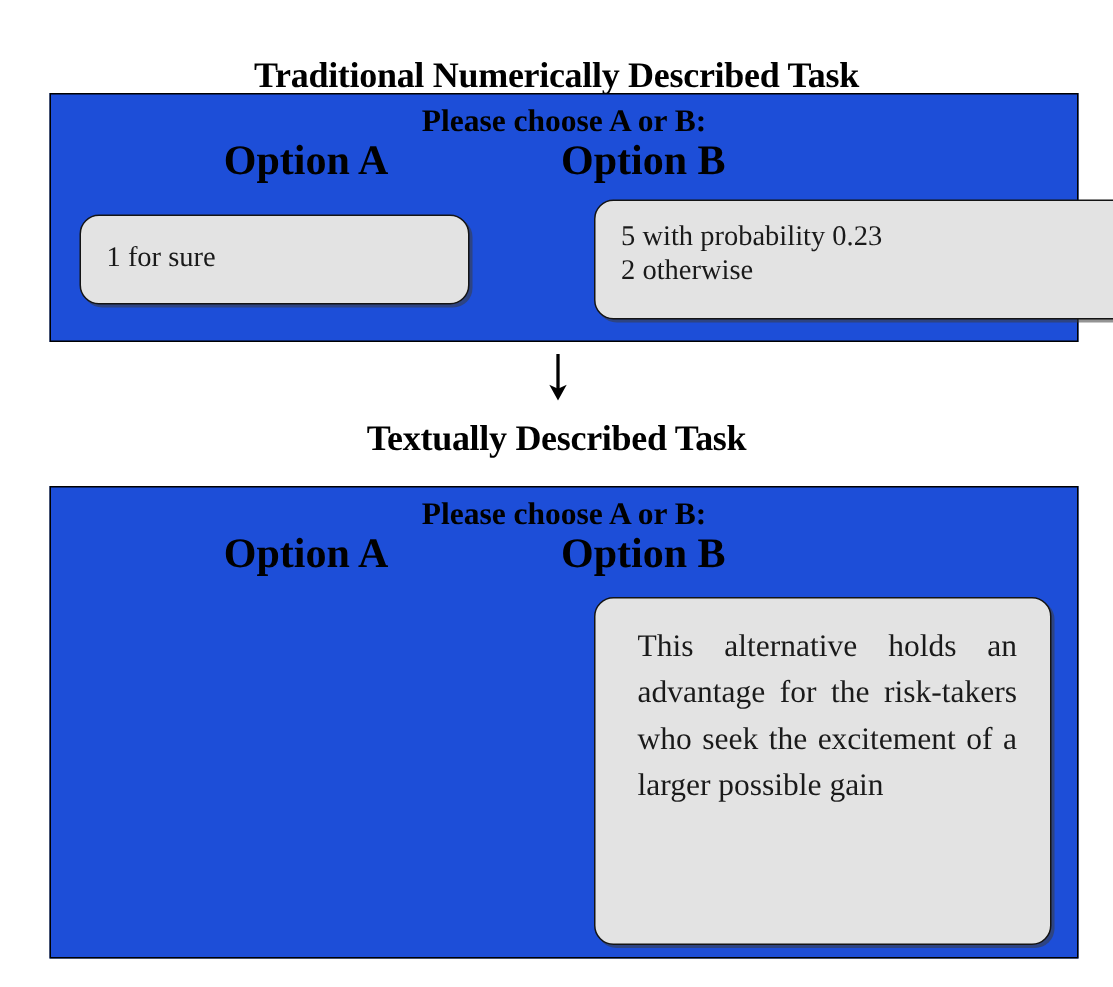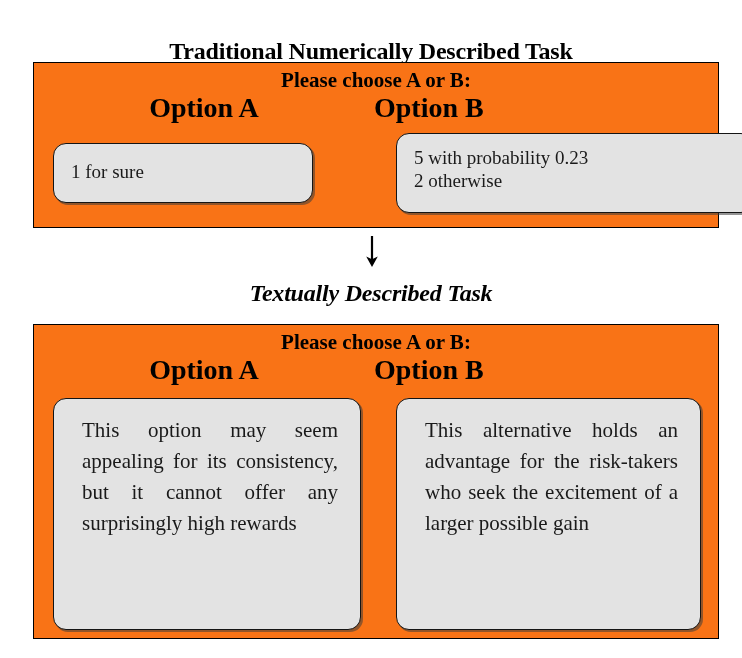--- a/index.html
+++ b/index.html
@@ -33,27 +33,27 @@
     width: 742px;
     text-align: center;
     font-family: "Liberation Serif", "DejaVu Serif", serif;
     font-weight: bold;
     font-size: 24px;
     letter-spacing: -0.2px;
     line-height: 28px;
     white-space: nowrap;
   }
   #title-numeric { top: 13px; margin-top: 24px; }
-  #title-textual { top: 279px; font-style: italic; }
+  #title-textual { top: 279px; }
 
   
   .panel {
     position: absolute;
     border: 1.6px solid #000000;
-    background: #f97316;
+    background: #1d4ed8;
     box-sizing: border-box;
   }
   #panel-numeric {
     left: 33px;
     top: 62px;
     width: 686px;
     height: 166px;
   }
   #panel-textual {
     left: 33px;
@@ -196,23 +196,20 @@
   <div class="section-title" id="title-textual">Textually Described Task</div>
 
   <div class="panel" id="panel-textual">
 
     <div class="panel-prompt">Please choose A or B:</div>
 
     <div class="option-label col-a">Option A</div>
 
     <div class="option-label col-b">Option B</div>
 
-    <div class="option-box textual" id="opt-txt-a">
-      <span class="box-text">This option may seem appealing for its consistency, but it cannot offer any surprisingly high rewards</span>
-    </div>
 
     <div class="option-box textual" id="opt-txt-b">
       <span class="box-text">This alternative holds an advantage for the risk-takers who seek the ex­citement of a larger possible gain</span>
     </div>
 
   </div>
 
 </div>
 
 </body></html>

